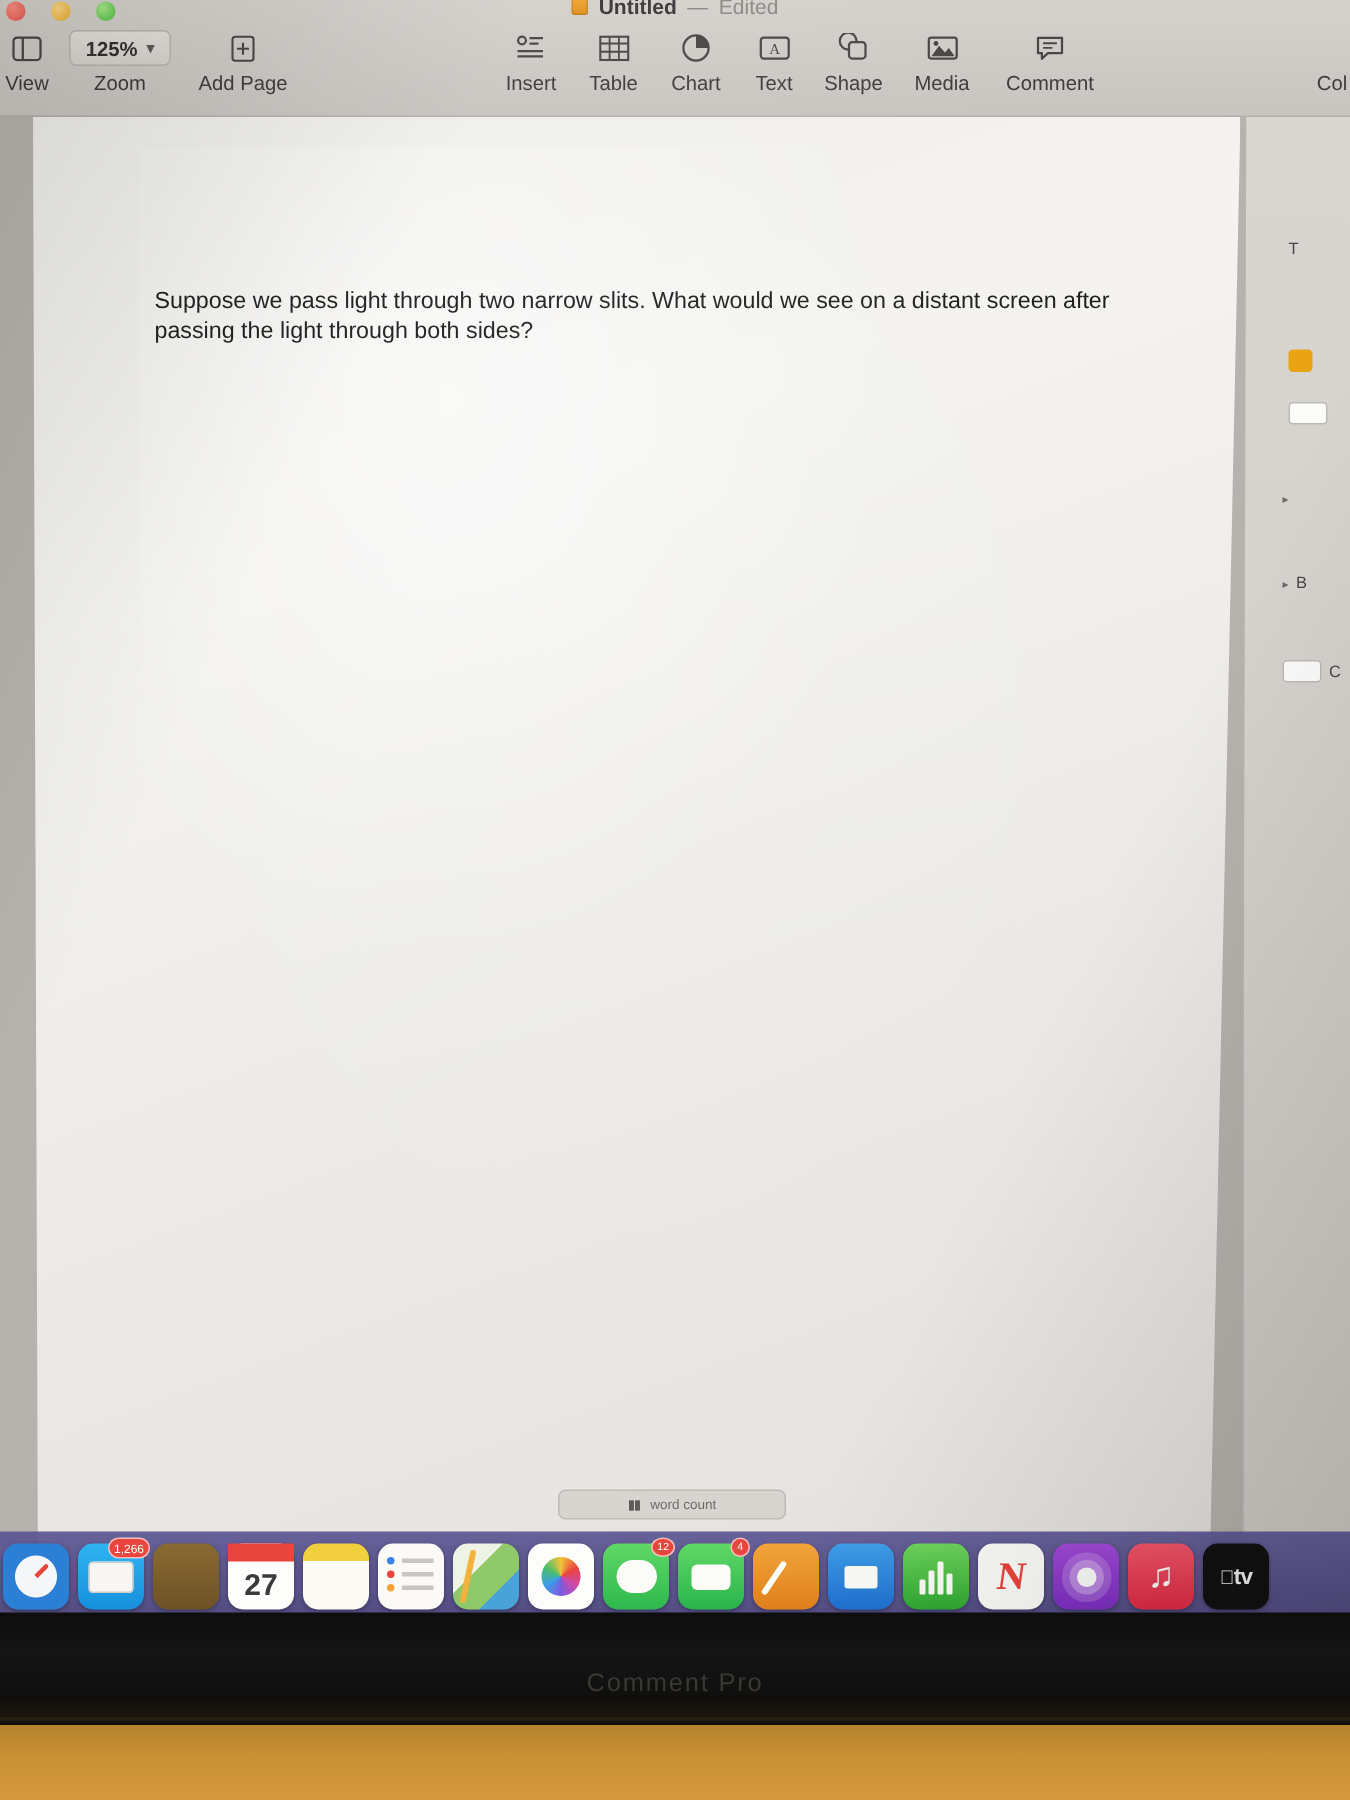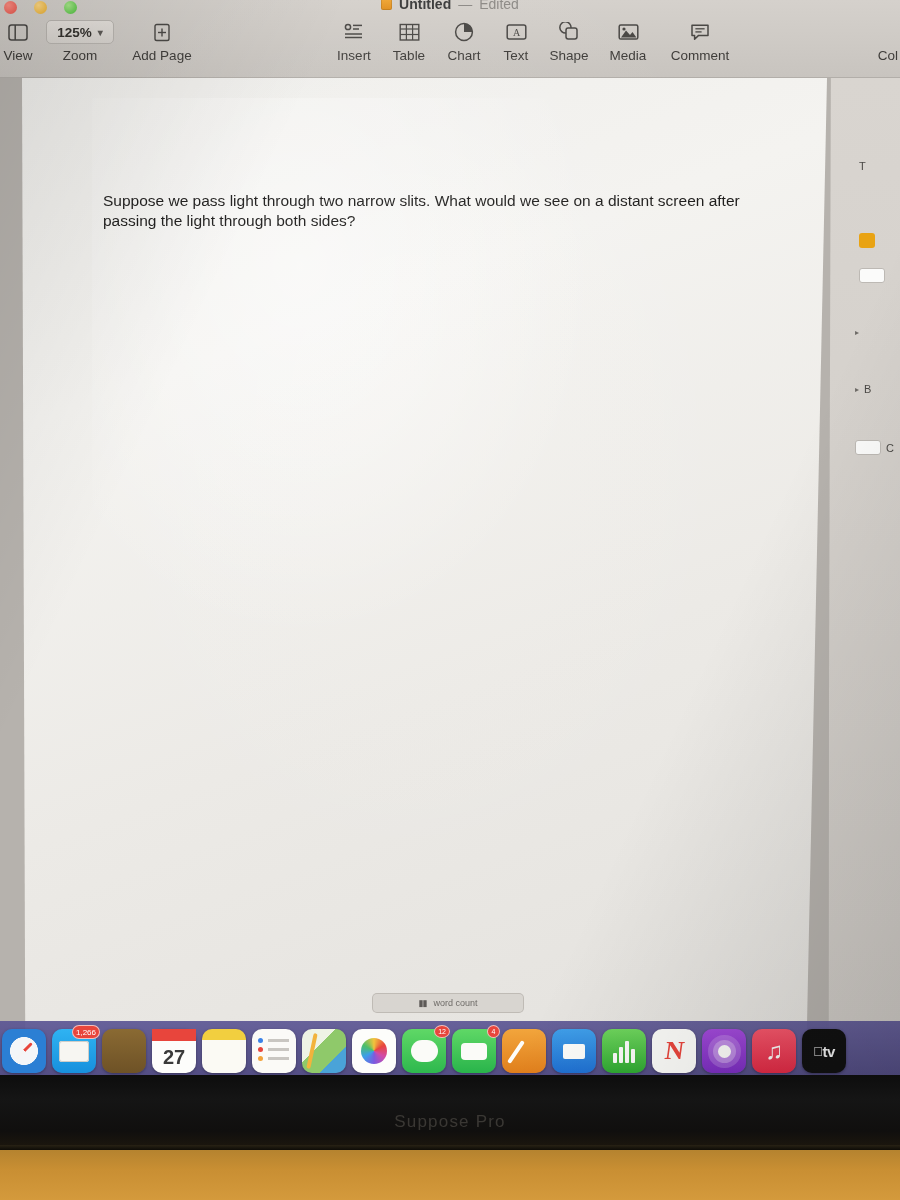--- a/index.html
+++ b/index.html
@@ -469,16 +469,16 @@
       <div class="dock-icon ic-tv">
         <span style="font-size:13px"></span>
           <span>tv</span>
       </div>
     </div>
 
     <div class="photo-grade"></div>
   </div>
 
   <div class="bezel-bottom"></div>
-  <div class="bezel-label">Suppose Pro</div>
+  <div class="bezel-label">Comment Pro</div>
   <div class="bezel-hinge"></div>
   <div class="desk"></div>
 </div>
 
 </body></html>

